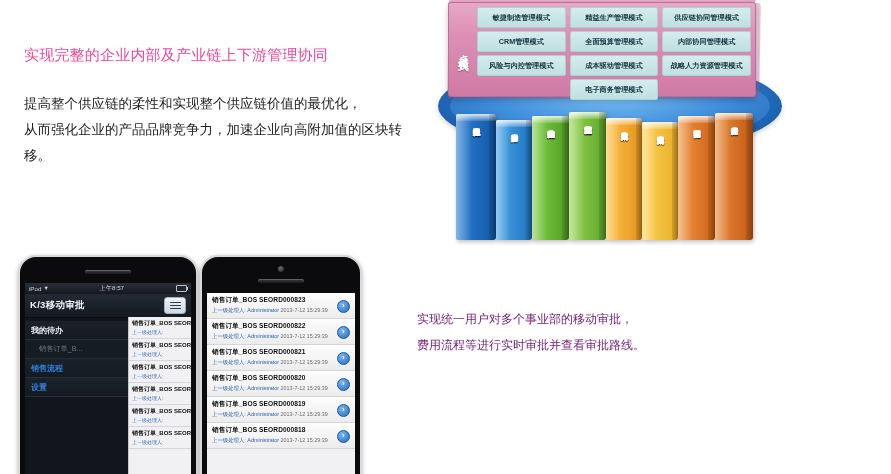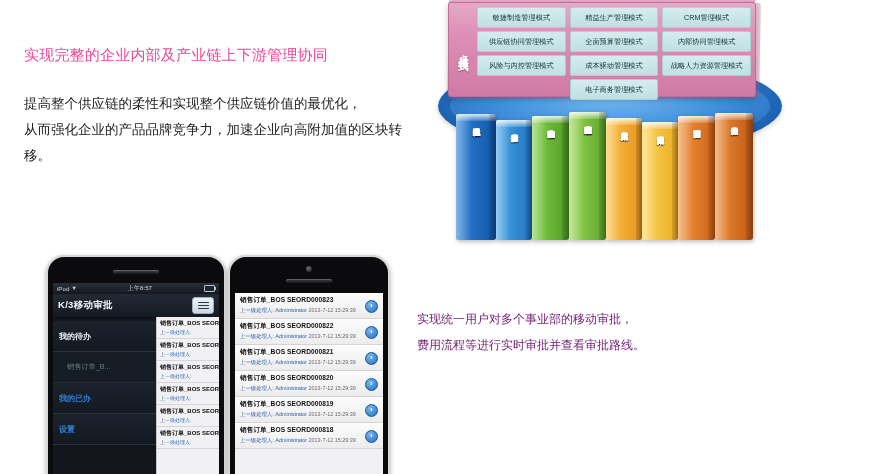--- a/index.html
+++ b/index.html
@@ -67,21 +67,21 @@
   .model-grid{
     flex:1;display:grid;grid-template-columns:1fr 1fr 1fr;
     gap:3px 4px;align-content:start;
   }
   .chip{
     background:linear-gradient(180deg,#d6ecec 0%,#bfe0e2 100%);
     border:1px solid #a9d2d5;
     border-radius:2px;
     font-size:7.2px;
     color:#12343c;
-    font-weight:normal;
+    font-weight:bold;
     text-align:center;
     line-height:19px;
     height:19px;
     white-space:nowrap;
     overflow:hidden;
   }
   .chip.span-mid{grid-column:2;}
 
   
   .books{position:absolute;left:16px;top:108px;width:316px;height:132px;}
@@ -106,21 +106,21 @@
   .book .edge{
     position:absolute;right:0;top:0;width:18%;height:100%;
     background:linear-gradient(90deg,rgba(0,0,0,.10),rgba(0,0,0,.30));
   }
   .book .cap{
     position:absolute;left:0;top:0;width:100%;height:7px;
     background:linear-gradient(180deg,rgba(255,255,255,.85),rgba(255,255,255,.15));
   }
 
   
-  .phones{position:absolute;left:18px;top:255px;width:340px;height:193px;margin-left:28px;}
+  .phones{position:absolute;left:18px;top:255px;width:340px;height:193px;}
 
   .phone{
     position:absolute;top:0;
     background:#0b0b0d;
     border:2px solid #d8d8d8;
     border-radius:18px 18px 4px 4px;
     box-shadow:0 2px 5px rgba(0,0,0,.3);
     overflow:hidden;
   }
   .phone-a{left:0px;width:176px;height:219px;}
@@ -169,21 +169,21 @@
     width:20px;height:15px;border-radius:3px;
     background:linear-gradient(180deg,#eef2f6,#cfd8e2);
     border:1px solid #9fb0c0;
     display:flex;flex-direction:column;justify-content:center;align-items:center;gap:1.5px;
   }
   .menu-btn i{display:block;width:11px;height:1.5px;background:#2d3a48;border-radius:1px;}
 
   .menulist{padding-top:3px;}
   .mrow{
     height:18px;display:flex;align-items:center;
-    padding:6px 6px;border-bottom:1px solid rgba(255,255,255,.07);
+    padding:0 6px;border-bottom:1px solid rgba(255,255,255,.07);
     color:#e8eef5;font-size:8px;font-weight:bold;
     background:linear-gradient(180deg,#1b222b,#141a22);
   }
   .mrow .mlabel{flex:1;white-space:nowrap;overflow:hidden;}
   .mrow .mcount{font-size:7.5px;color:#dfe7ef;margin-right:5px;}
   .mrow .chev{color:#cdd7e2;font-size:8px;}
   .mrow.sub{
     background:#161c24;color:#6d7884;font-weight:normal;padding-left:14px;font-size:7.2px;
   }
   .mrow.sub .mcount{color:#6d7884;}
@@ -252,22 +252,22 @@
     <div class="disc"></div>
     <div class="disc2"></div>
 
     <div class="model-shadow"></div>
     <div class="model-top"></div>
     <div class="model">
       <div class="model-label">卓越模式</div>
       <div class="model-grid">
         <div class="chip">敏捷制造管理模式</div>
         <div class="chip">精益生产管理模式</div>
+        <div class="chip">供应链协同管理模式</div>
         <div class="chip">CRM管理模式</div>
-        <div class="chip">供应链协同管理模式</div>
         <div class="chip">全面预算管理模式</div>
         <div class="chip">内部协同管理模式</div>
         <div class="chip">风险与内控管理模式</div>
         <div class="chip">成本驱动管理模式</div>
         <div class="chip">战略人力资源管理模式</div>
         <div class="chip span-mid">电子商务管理模式</div>
       </div>
     </div>
 
     <div class="books">
@@ -351,21 +351,21 @@
             <span class="mlabel">我的待办</span>
             <span class="mcount">(38)</span>
             <span class="chev">›</span>
           </div>
           <div class="mrow sub">
             <span class="mlabel">销售订单_B...</span>
             <span class="mcount">(38)</span>
             <span class="chev">›</span>
           </div>
           <div class="mrow blue">
-            <span class="mlabel">我的已办</span>
+            <span class="mlabel">销售流程</span>
             <span class="chev">›</span>
           </div>
           <div class="mrow blue">
             <span class="mlabel">设置</span>
             <span class="dot-badge"></span>
             <span class="chev">›</span>
           </div>
         </div>
 
         <div class="peek">

